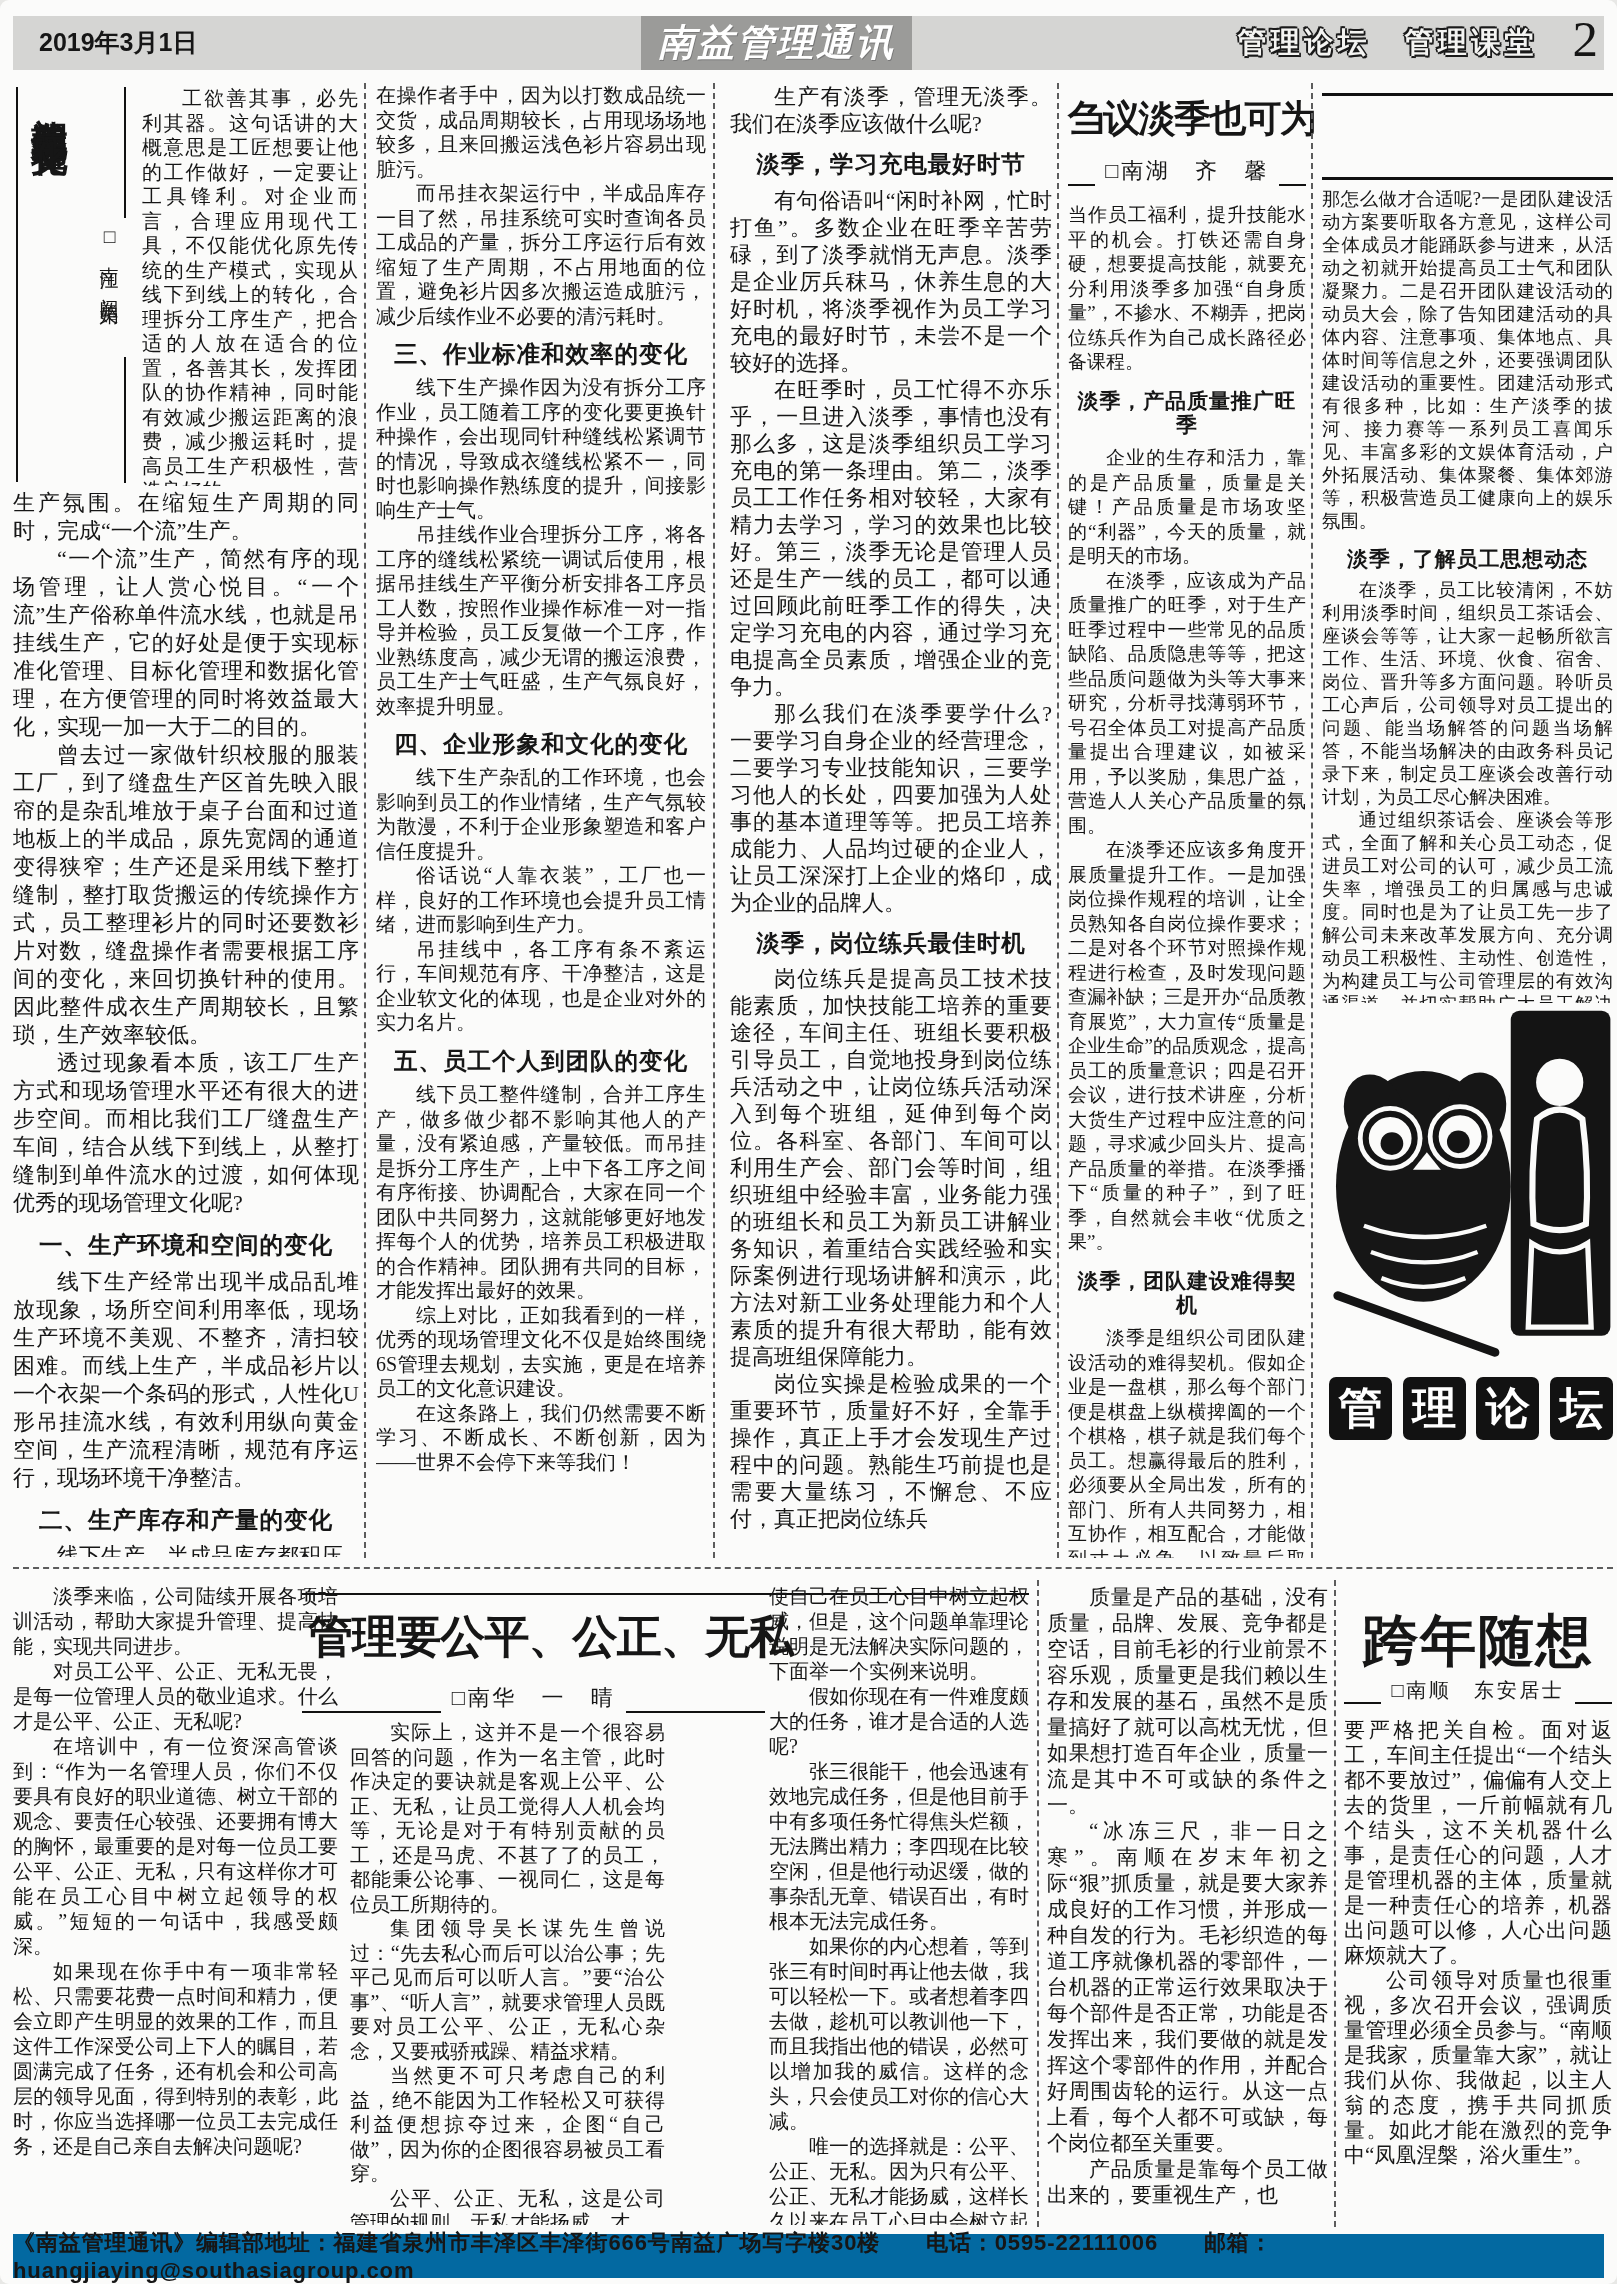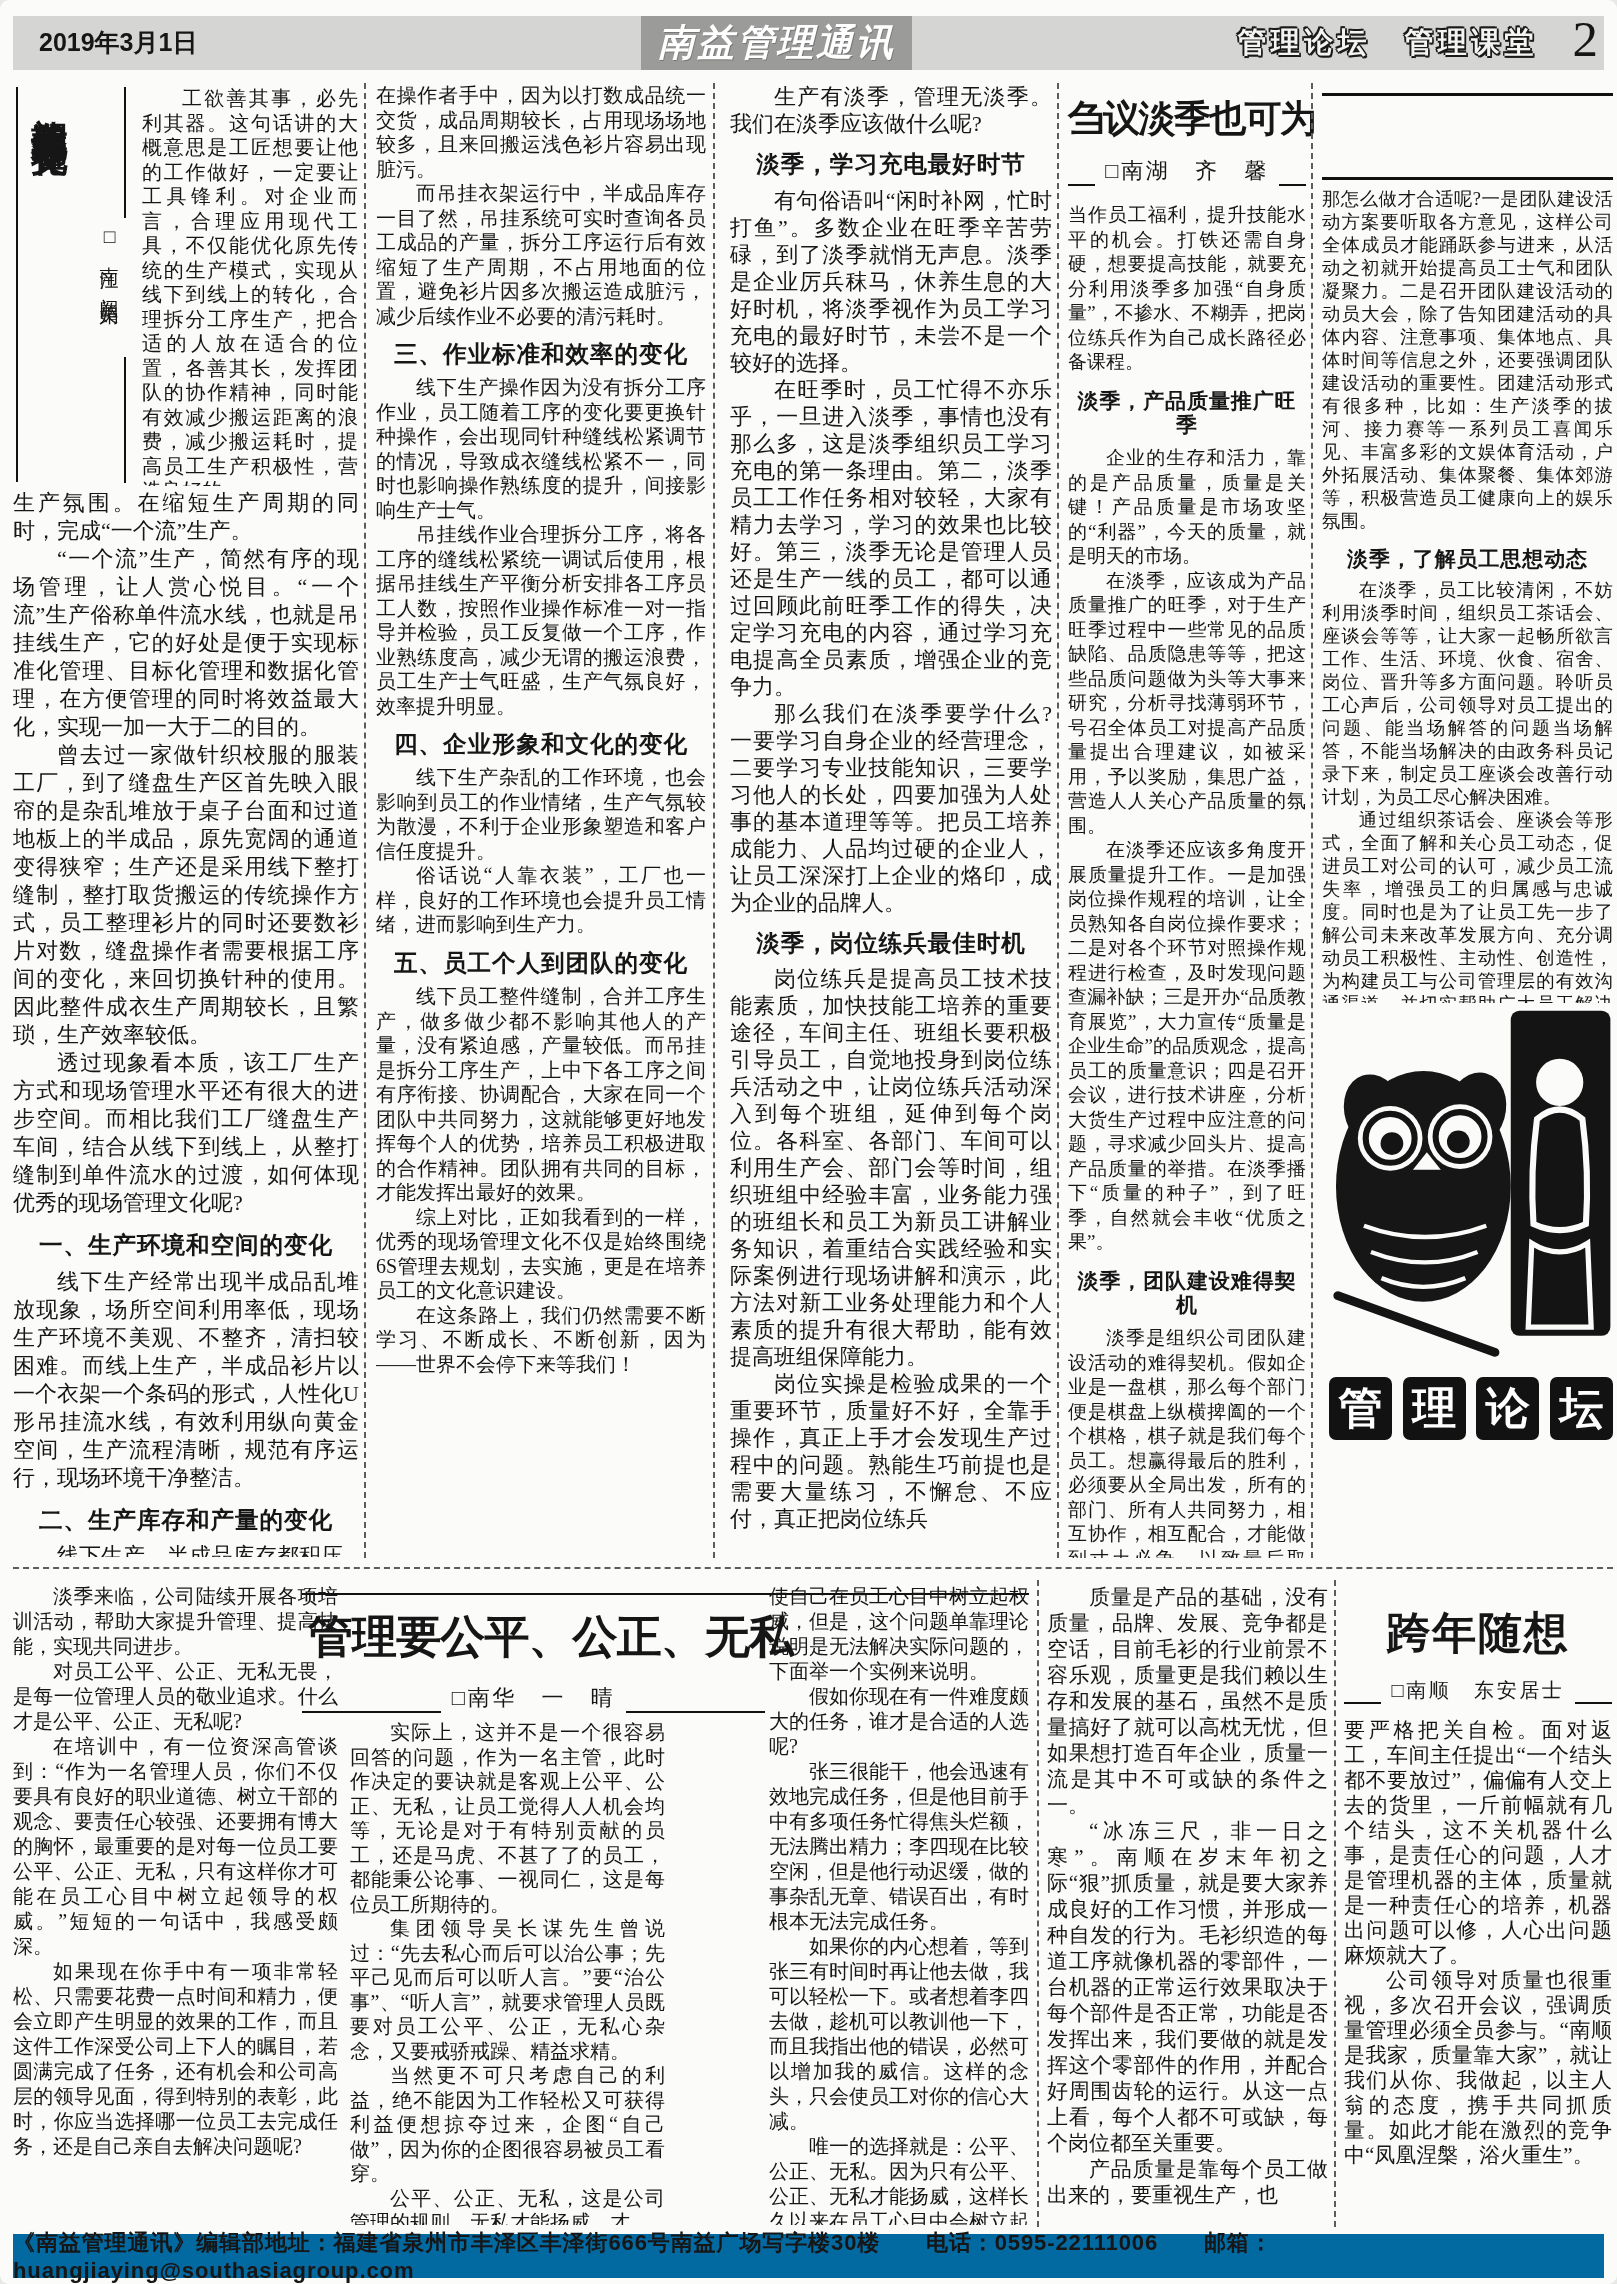--- a/index.html
+++ b/index.html
@@ -67,21 +67,21 @@
                font-family:"Liberation Sans",sans-serif;}
   
   #b-left{left:13px;top:1584px;width:325px;height:641px;font-size:20px;line-height:25px;}
   .fair-rule-top{position:absolute;left:302px;top:1593px;width:727px;border-top:2.6px solid #111;}
   .fair-title{position:absolute;left:308px;top:1607px;width:664px;font-size:45px;font-weight:900;
               white-space:nowrap;letter-spacing:-0.9px;}
   #fair-author{position:absolute;left:302px;top:1683px;width:463px;}
   #b-colA{left:350px;top:1720px;width:315px;height:505px;font-size:20px;line-height:24.5px;}
   #b-colB{left:769px;top:1584px;width:260px;height:641px;font-size:20px;line-height:25px;}
   #b-colC{left:1047px;top:1584px;width:281px;height:641px;font-size:21px;line-height:26px;}
-  .ny-title{position:absolute;left:1344px;top:1604px;width:268px;text-align:center;font-size:44px;
+  .ny-title{position:absolute;left:1344px;top:1604px;width:268px;text-align:center;font-size:56px;
             font-weight:900;letter-spacing:1.7px;white-space:nowrap;}
   #ny-author{position:absolute;left:1344px;top:1677px;width:268px;}
   #ny-author .nm{font-size:20px;}
   #b-colD{left:1344px;top:1718px;width:268px;height:507px;font-size:21px;line-height:25px;}
   
   .foot-bar{position:absolute;left:13px;top:2234px;width:1591px;height:44px;background:#0369a1;
             display:flex;align-items:center;justify-content:center;}
   .foot-text{font-size:22px;font-weight:bold;font-family:"Liberation Sans",sans-serif;letter-spacing:0.9px;}
 </style>
 </head>
@@ -119,20 +119,21 @@
   <div class="vdash vd1"></div>
   <div class="col" id="col2">
       <div class="para cont">在操作者手中，因为以打数成品统一交货，成品周期较长，占用现场场地较多，且来回搬运浅色衫片容易出现脏污。</div>
       <div class="para">而吊挂衣架运行中，半成品库存一目了然，吊挂系统可实时查询各员工成品的产量，拆分工序运行后有效缩短了生产周期，不占用地面的位置，避免衫片因多次搬运造成脏污，减少后续作业不必要的清污耗时。</div>
       <div class="subhead">三、作业标准和效率的变化</div>
       <div class="para">线下生产操作因为没有拆分工序作业，员工随着工序的变化要更换针种操作，会出现同针种缝线松紧调节的情况，导致成衣缝线松紧不一，同时也影响操作熟练度的提升，间接影响生产士气。</div>
       <div class="para">吊挂线作业合理拆分工序，将各工序的缝线松紧统一调试后使用，根据吊挂线生产平衡分析安排各工序员工人数，按照作业操作标准一对一指导并检验，员工反复做一个工序，作业熟练度高，减少无谓的搬运浪费，员工生产士气旺盛，生产气氛良好，效率提升明显。</div>
       <div class="subhead">四、企业形象和文化的变化</div>
       <div class="para">线下生产杂乱的工作环境，也会影响到员工的作业情绪，生产气氛较为散漫，不利于企业形象塑造和客户信任度提升。</div>
       <div class="para">俗话说“人靠衣装”，工厂也一样，良好的工作环境也会提升员工情绪，进而影响到生产力。</div>
+      <div class="para">吊挂线中，各工序有条不紊运行，车间规范有序、干净整洁，这是企业软文化的体现，也是企业对外的实力名片。</div>
       <div class="subhead">五、员工个人到团队的变化</div>
       <div class="para">线下员工整件缝制，合并工序生产，做多做少都不影响其他人的产量，没有紧迫感，产量较低。而吊挂是拆分工序生产，上中下各工序之间有序衔接、协调配合，大家在同一个团队中共同努力，这就能够更好地发挥每个人的优势，培养员工积极进取的合作精神。团队拥有共同的目标，才能发挥出最好的效果。</div>
       <div class="para">综上对比，正如我看到的一样，优秀的现场管理文化不仅是始终围绕6S管理去规划，去实施，更是在培养员工的文化意识建设。</div>
       <div class="para">在这条路上，我们仍然需要不断学习、不断成长、不断创新，因为——世界不会停下来等我们！</div>
     </div>
   <div class="vdash vd2"></div>
   <div class="col" id="col3">
       <div class="para">生产有淡季，管理无淡季。我们在淡季应该做什么呢?</div>
       <div class="subhead">淡季，学习充电最好时节</div>
       <div class="para">有句俗语叫“闲时补网，忙时打鱼”。多数企业在旺季辛苦劳碌，到了淡季就悄无声息。淡季是企业厉兵秣马，休养生息的大好时机，将淡季视作为员工学习充电的最好时节，未尝不是一个较好的选择。</div>

